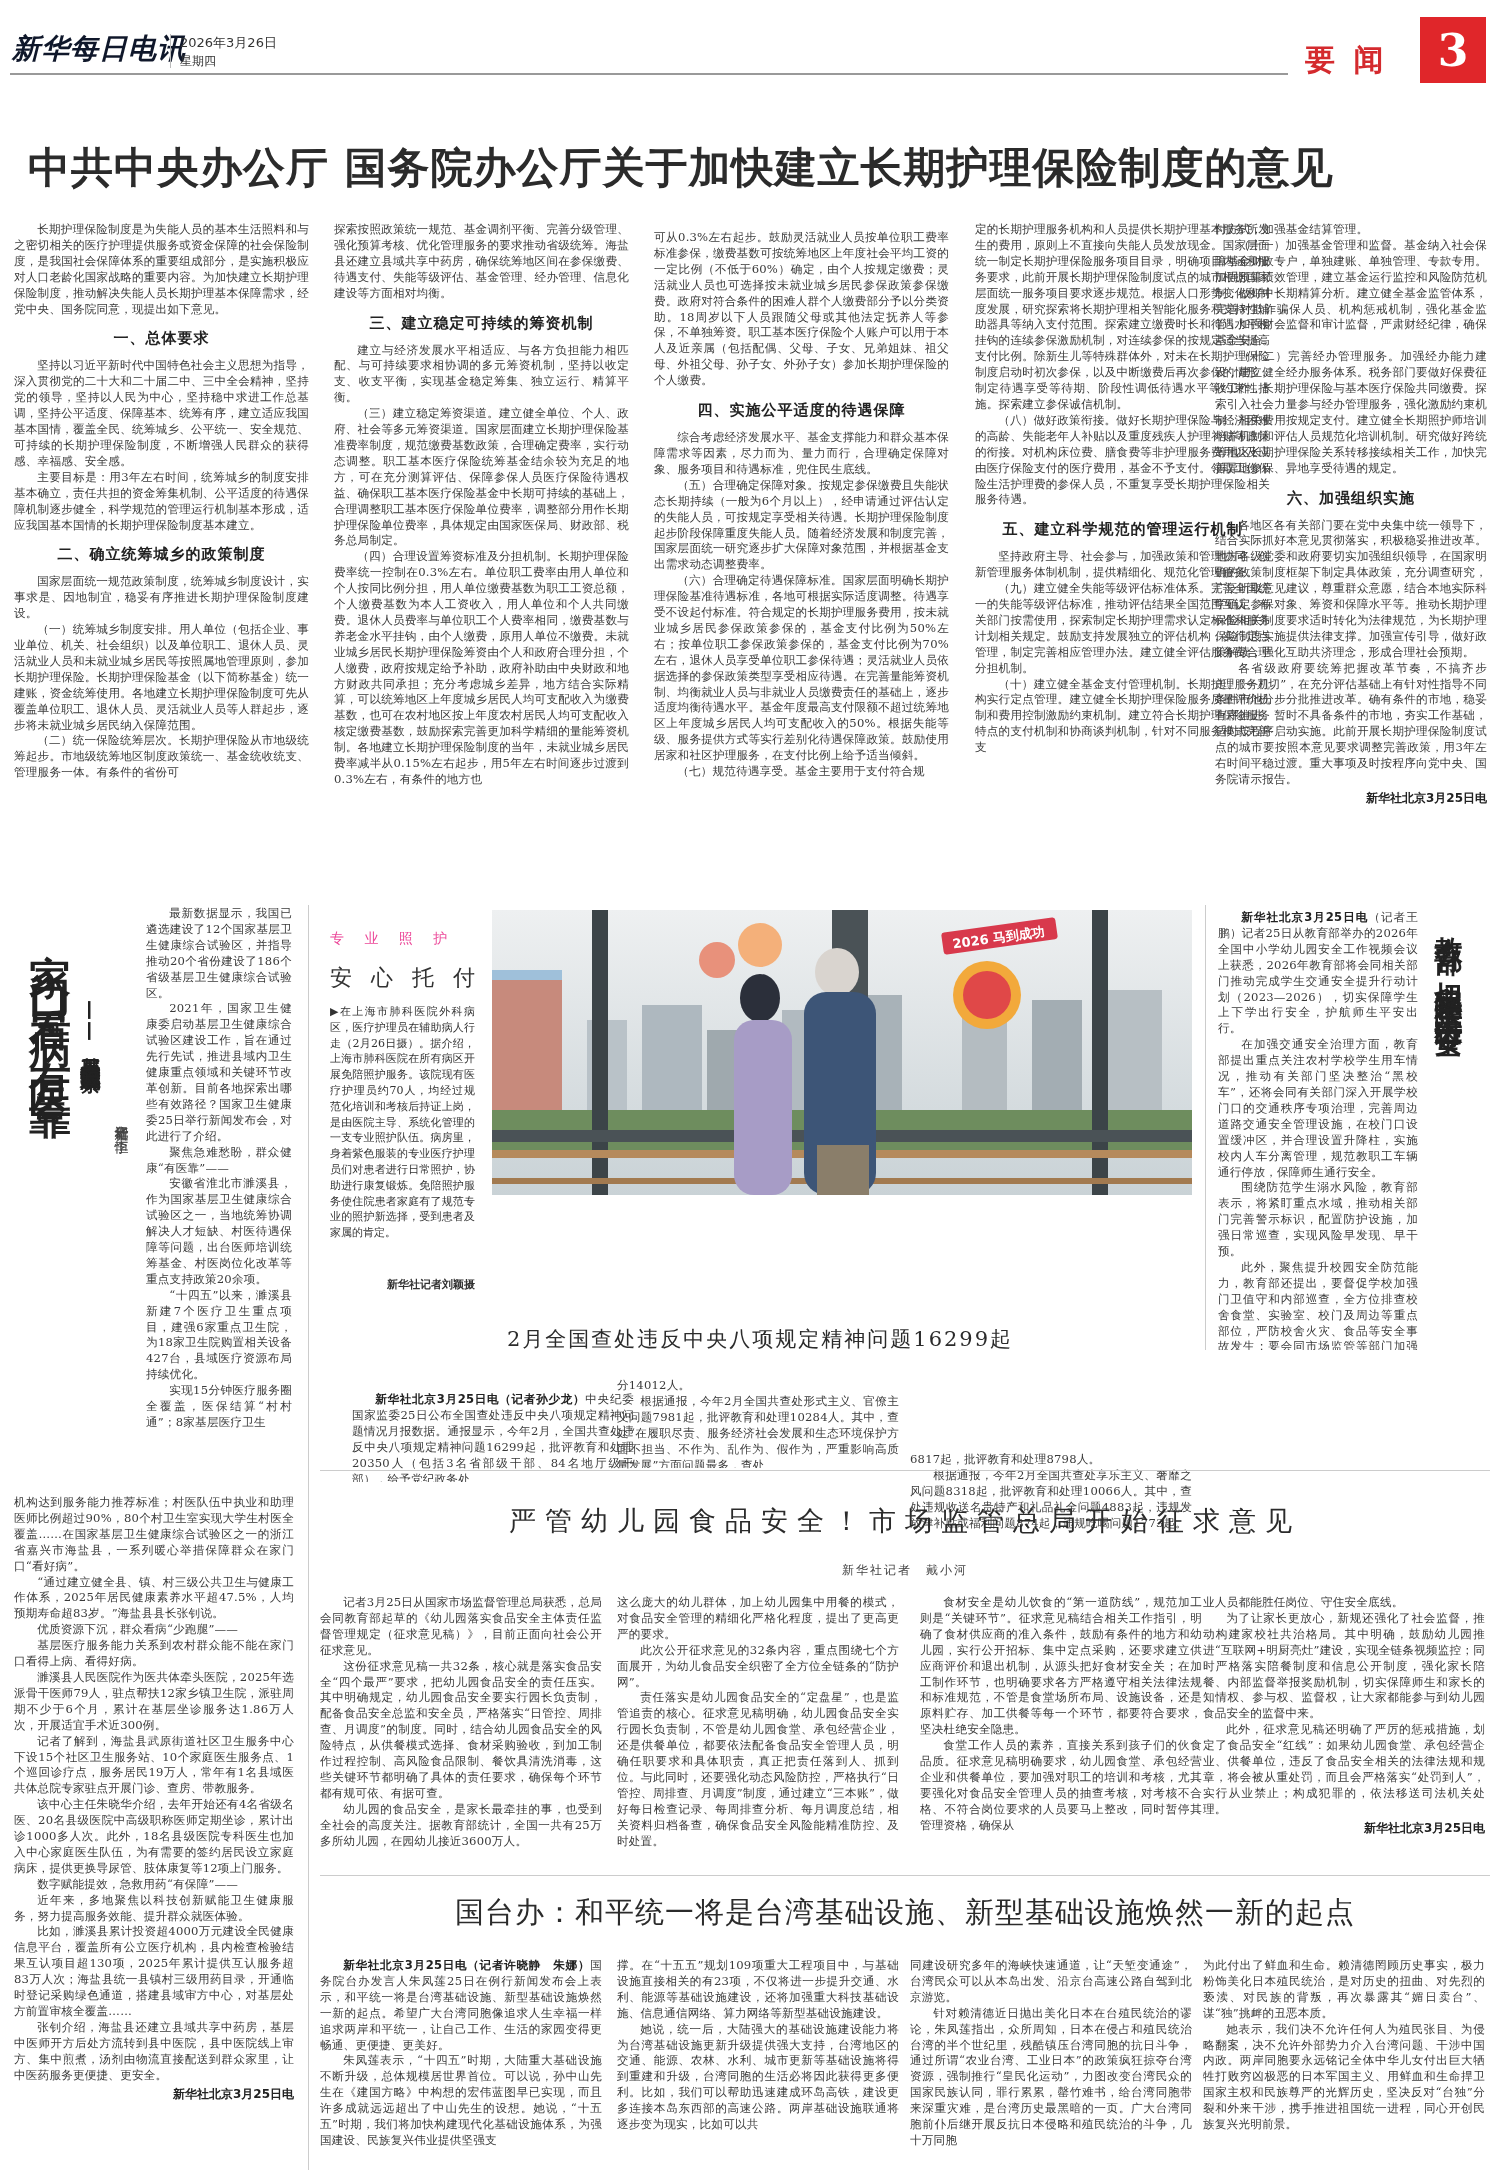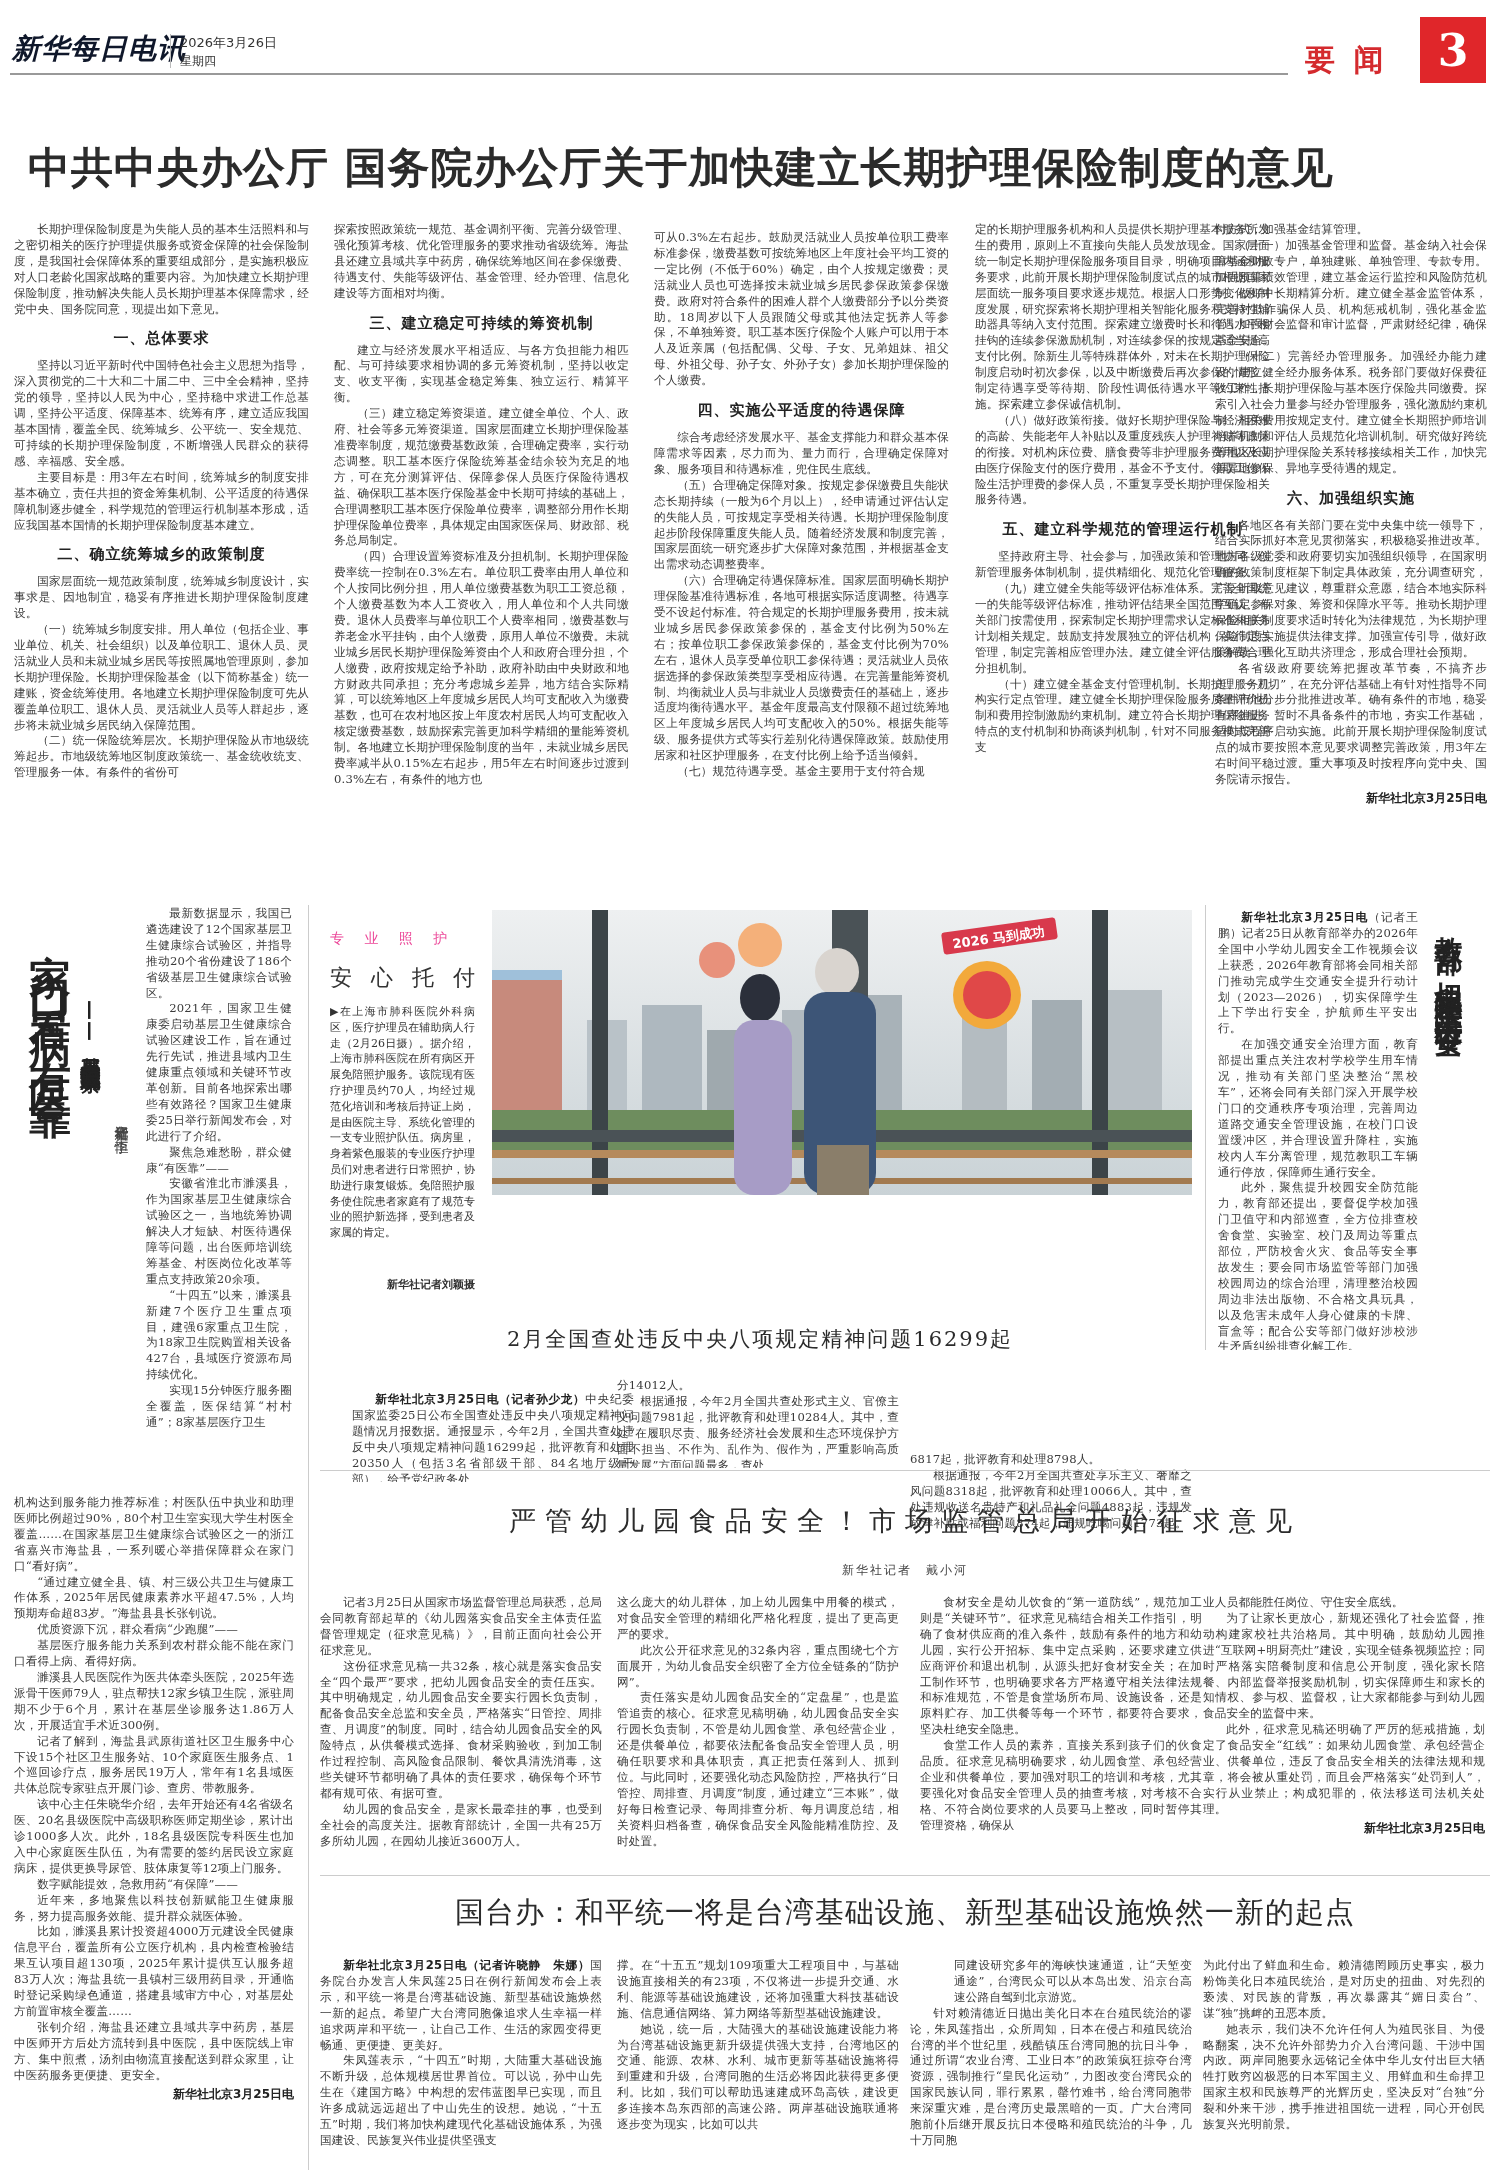--- a/index.html
+++ b/index.html
@@ -159,20 +159,21 @@
     <ellipse cx="345" cy="62" rx="22" ry="24" fill="#d9d4cf"></ellipse>
     <rect x="312" y="82" width="72" height="203" rx="22" fill="#3d5577"></rect>
     <rect x="325" y="235" width="52" height="50" fill="#8a7e6a"></rect>
   </svg>
 </div>
 <div class="rule" style="left:1205px;top:905px;width:1px;height:445px;"></div>
 
 <div class="col" style="left:1218px;top:910px;width:200px;height:440px;">
   <p><span class="lead-bold">新华社北京3月25日电</span><span>（记者王鹏）记者25日从教育部举办的2026年全国中小学幼儿园安全工作视频会议上获悉，2026年教育部将会同相关部门推动完成学生交通安全提升行动计划（2023—2026），切实保障学生上下学出行安全，护航师生平安出行。</span></p>
   <p>在加强交通安全治理方面，教育部提出重点关注农村学校学生用车情况，推动有关部门坚决整治“黑校车”，还将会同有关部门深入开展学校门口的交通秩序专项治理，完善周边道路交通安全管理设施，在校门口设置缓冲区，并合理设置升降柱，实施校内人车分离管理，规范教职工车辆通行停放，保障师生通行安全。</p>
+  <p>围绕防范学生溺水风险，教育部表示，将紧盯重点水域，推动相关部门完善警示标识，配置防护设施，加强日常巡查，实现风险早发现、早干预。</p>
   <p>此外，聚焦提升校园安全防范能力，教育部还提出，要督促学校加强门卫值守和内部巡查，全方位排查校舍食堂、实验室、校门及周边等重点部位，严防校舍火灾、食品等安全事故发生；要会同市场监管等部门加强校园周边的综合治理，清理整治校园周边非法出版物、不合格文具玩具，以及危害未成年人身心健康的卡牌、盲盒等；配合公安等部门做好涉校涉生矛盾纠纷排查化解工作。</p>
 </div>
 <div class="abs vtitle" style="left:1428px;top:915px;font-size:28px;line-height:40px;letter-spacing:4px;height:440px;">教育部：切实保障学生上下学出行安全</div>
 
 <div class="abs" style="left:320px;top:1325px;width:880px;text-align:center;font-family:'DejaVu Serif',serif;font-size:21px;color:#2b2b2b;letter-spacing:2px;">2月全国查处违反中央八项规定精神问题16299起</div>
 <div id="eight-cols">
     <div class="col" style="left: 320px; top: 1392px; width: 282px; height: 90px; margin-left: 32px;">
       <p><span class="lead-bold">新华社北京3月25日电（记者孙少龙）</span>中央纪委国家监委25日公布全国查处违反中央八项规定精神问题情况月报数据。通报显示，今年2月，全国共查处违反中央八项规定精神问题16299起，批评教育和处理20350人（包括3名省部级干部、84名地厅级干部），给予党纪政务处</p>
     </div>
     <div class="col" style="left: 617px; top: 1378px; width: 282px; height: 90px;">
@@ -218,20 +219,20 @@
 <div id="tw-cols">
     <div class="col" style="left: 320px; top: 1958px; width: 282px; height: 212px;">
       <p><span class="lead-bold">新华社北京3月25日电（记者许晓静　朱娜）</span>国务院台办发言人朱凤莲25日在例行新闻发布会上表示，和平统一将是台湾基础设施、新型基础设施焕然一新的起点。希望广大台湾同胞像追求人生幸福一样追求两岸和平统一，让自己工作、生活的家园变得更畅通、更便捷、更美好。</p>
       <p>朱凤莲表示，“十四五”时期，大陆重大基础设施不断升级，总体规模居世界首位。可以说，孙中山先生在《建国方略》中构想的宏伟蓝图早已实现，而且许多成就远远超出了中山先生的设想。她说，“十五五”时期，我们将加快构建现代化基础设施体系，为强国建设、民族复兴伟业提供坚强支</p>
     </div>
     <div class="col" style="left: 617px; top: 1958px; width: 282px; height: 212px;">
       <p style="text-indent: 0px;">撑。在“十五五”规划109项重大工程项目中，与基础设施直接相关的有23项，不仅将进一步提升交通、水利、能源等基础设施建设，还将加强重大科技基础设施、信息通信网络、算力网络等新型基础设施建设。</p>
       <p>她说，统一后，大陆强大的基础设施建设能力将为台湾基础设施更新升级提供强大支持，台湾地区的交通、能源、农林、水利、城市更新等基础设施将得到重建和升级，台湾同胞的生活必将因此获得更多便利。比如，我们可以帮助迅速建成环岛高铁，建设更多连接本岛东西部的高速公路。两岸基础设施联通将逐步变为现实，比如可以共</p>
     </div>
     <div class="col" style="left: 910px; top: 1958px; width: 282px; height: 212px;">
-      <p style="text-indent: 0px; margin-left: 44px;">同建设研究多年的海峡快速通道，让“天堑变通途”，台湾民众可以从本岛出发、沿京台高速公路自驾到北京游览。</p>
+      <p style="text-indent: 0px;">同建设研究多年的海峡快速通道，让“天堑变通途”，台湾民众可以从本岛出发、沿京台高速公路自驾到北京游览。</p>
       <p>针对赖清德近日抛出美化日本在台殖民统治的谬论，朱凤莲指出，众所周知，日本在侵占和殖民统治台湾的半个世纪里，残酷镇压台湾同胞的抗日斗争，通过所谓“农业台湾、工业日本”的政策疯狂掠夺台湾资源，强制推行“皇民化运动”，力图改变台湾民众的国家民族认同，罪行累累，罄竹难书，给台湾同胞带来深重灾难，是台湾历史最黑暗的一页。广大台湾同胞前仆后继开展反抗日本侵略和殖民统治的斗争，几十万同胞</p>
     </div>
     <div class="col" style="left: 1203px; top: 1958px; width: 282px; height: 212px;">
       <p style="text-indent: 0px;">为此付出了鲜血和生命。赖清德罔顾历史事实，极力粉饰美化日本殖民统治，是对历史的扭曲、对先烈的亵渎、对民族的背叛，再次暴露其“媚日卖台”、谋“独”挑衅的丑恶本质。</p>
       <p>她表示，我们决不允许任何人为殖民张目、为侵略翻案，决不允许外部势力介入台湾问题、干涉中国内政。两岸同胞要永远铭记全体中华儿女付出巨大牺牲打败穷凶极恶的日本军国主义、用鲜血和生命捍卫国家主权和民族尊严的光辉历史，坚决反对“台独”分裂和外来干涉，携手推进祖国统一进程，同心开创民族复兴光明前景。</p>
     </div>
   </div>
 
 </body></html>

